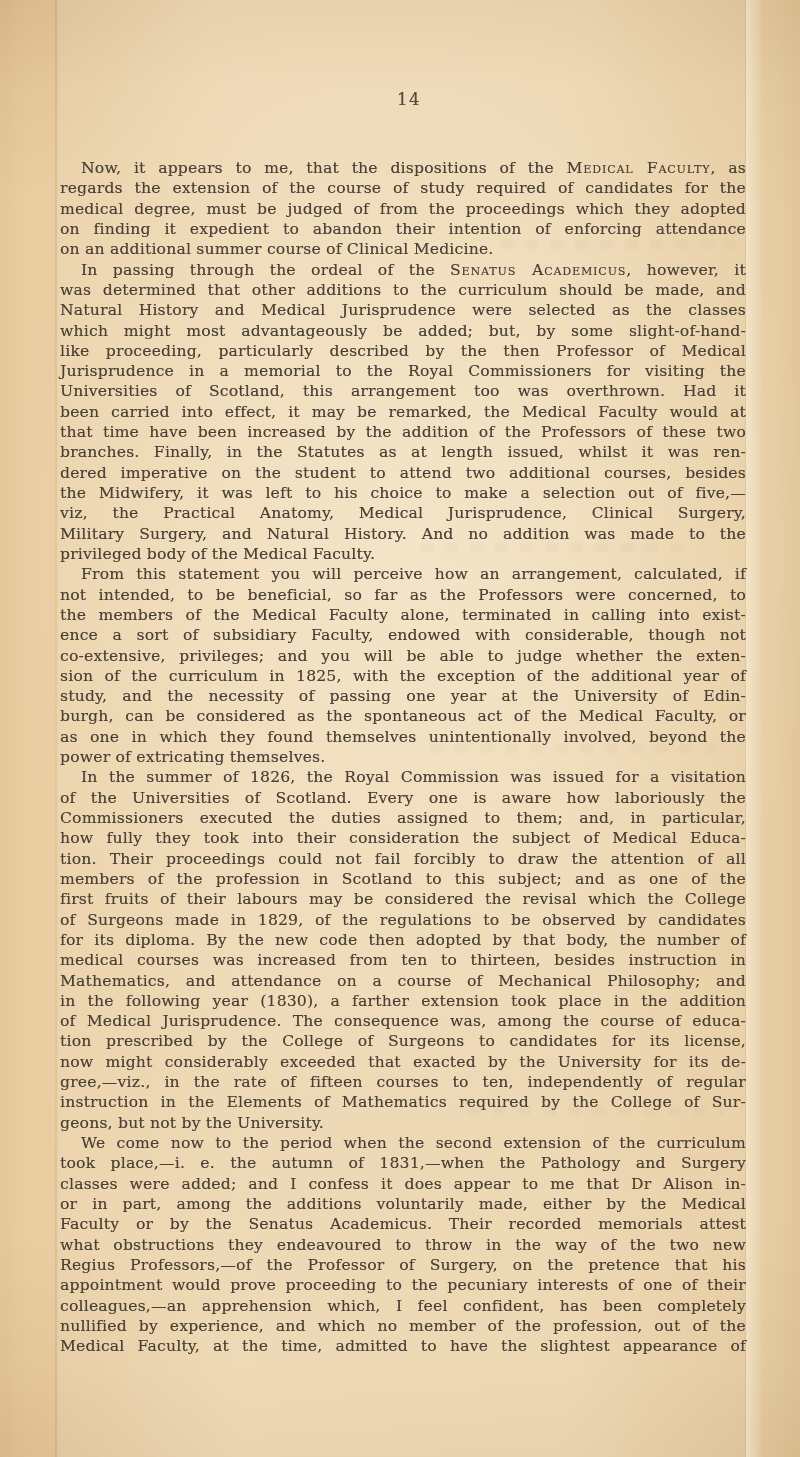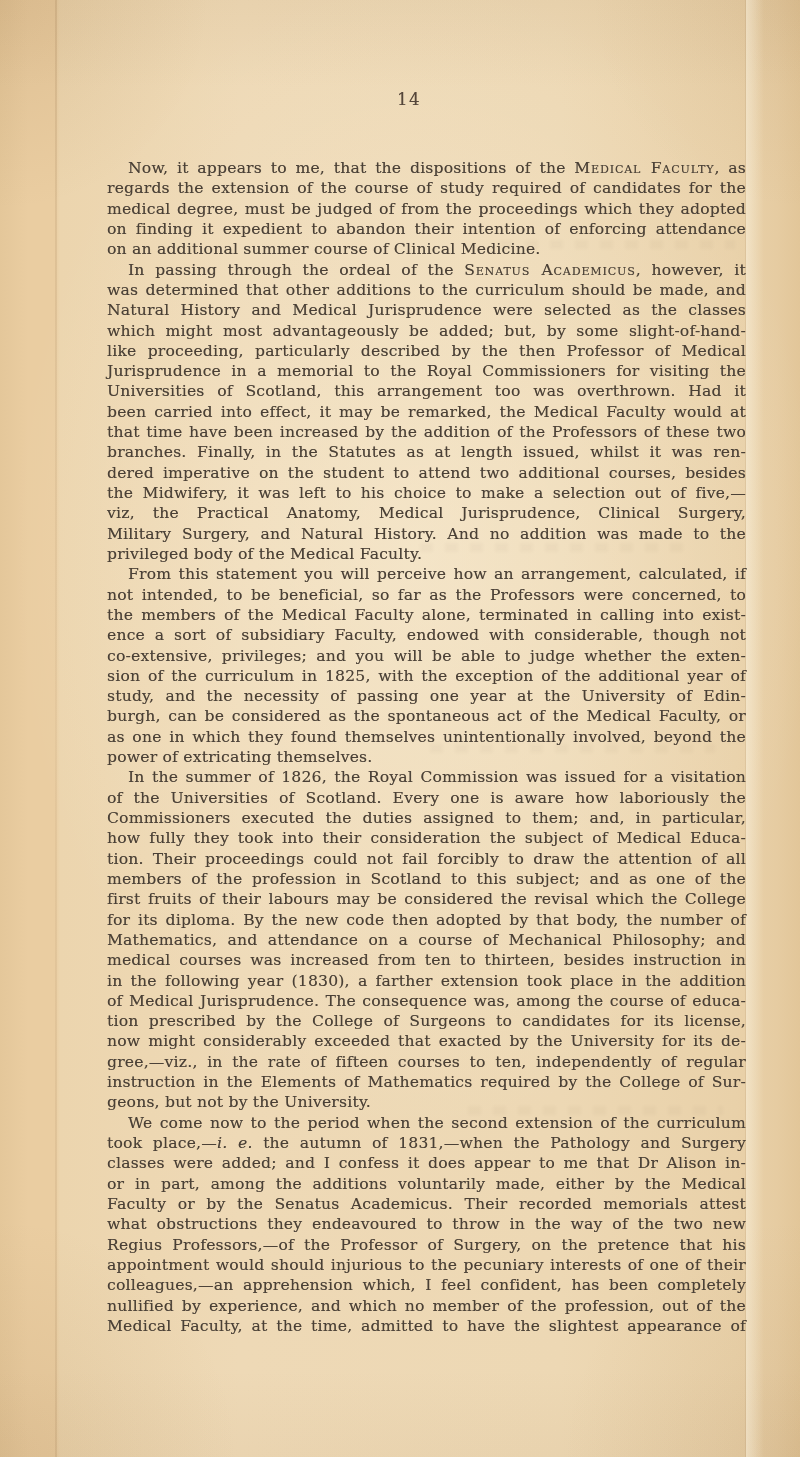--- a/index.html
+++ b/index.html
@@ -49,26 +49,25 @@
   }
   .text-block {
     position: absolute; left: 60px; top: 158px; width: 686px;
     font-size: 15.5px; color: #4a4036; letter-spacing: 0.25px;
     text-shadow: 0.2px 0.2px 0.6px rgba(74,64,54,0.5);
   }
   .line {
     height: 20.32px; line-height: 20.32px;
     text-align: justify; text-align-last: justify;
     white-space: nowrap;
-    margin-left: 47px;
   }
   .line.end { text-align-last: left; }
   .line.indent { text-indent: 21px; }
   .sc { font-variant: small-caps; letter-spacing: 0.9px; }
-  .it { font-style: italic; }
+  .it { }
 </style>
 </head>
 <body>
 
 <div class="paper"></div>
 <div class="seam-left"></div>
 <div class="seam-right"></div>
 <div class="page-curl-highlight"></div>
 
 <div class="smudge s1"></div>
@@ -109,34 +108,35 @@
     <div class="line"><span>burgh, can be considered as the spontaneous act of the Medical Faculty, or</span></div>
     <div class="line"><span>as one in which they found themselves unintentionally involved, beyond the</span></div>
     <div class="line end"><span>power of extricating themselves.</span></div>
     <div class="line indent"><span>In the summer of 1826, the Royal Commission was issued for a visitation</span></div>
     <div class="line"><span>of the Universities of Scotland.  Every one is aware how laboriously the</span></div>
     <div class="line"><span>Commissioners executed the duties assigned to them; and, in particular,</span></div>
     <div class="line"><span>how fully they took into their consideration the subject of Medical Educa-</span></div>
     <div class="line"><span>tion.  Their proceedings could not fail forcibly to draw the attention of all</span></div>
     <div class="line"><span>members of the profession in Scotland to this subject; and as one of the</span></div>
     <div class="line"><span>first fruits of their labours may be considered the revisal which the College</span></div>
+    <div class="line"><span>of Surgeons made in 1829, of the regulations to be observed by candidates</span></div>
     <div class="line"><span>for its diploma.  By the new code then adopted by that body, the number of</span></div>
+    <div class="line"><span>medical courses was increased from ten to thirteen, besides instruction in</span></div>
     <div class="line"><span>Mathematics, and attendance on a course of Mechanical Philosophy; and</span></div>
-    <div class="line"><span>medical courses was increased from ten to thirteen, besides instruction in</span></div>
     <div class="line"><span>in the following year (1830), a farther extension took place in the addition</span></div>
     <div class="line"><span>of Medical Jurisprudence.  The consequence was, among the course of educa-</span></div>
     <div class="line"><span>tion prescribed by the College of Surgeons to candidates for its license,</span></div>
     <div class="line"><span>now might considerably exceeded that exacted by the University for its de-</span></div>
     <div class="line"><span>gree,—viz., in the rate of fifteen courses to ten, independently of regular</span></div>
     <div class="line"><span>instruction in the Elements of Mathematics required by the College of Sur-</span></div>
     <div class="line end"><span>geons, but not by the University.</span></div>
     <div class="line indent"><span>We come now to the period when the second extension of the curriculum</span></div>
     <div class="line"><span>took place,—</span><span class="it">i. e.</span><span> the autumn of 1831,—when the Pathology and Surgery</span></div>
     <div class="line"><span>classes were added; and I confess it does appear to me that Dr Alison in-</span></div>
     <div class="line"><span>or in part, among the additions voluntarily made, either by the Medical</span></div>
     <div class="line"><span>Faculty or by the Senatus Academicus.  Their recorded memorials attest</span></div>
     <div class="line"><span>what obstructions they endeavoured to throw in the way of the two new</span></div>
     <div class="line"><span>Regius Professors,—of the Professor of Surgery, on the pretence that his</span></div>
-    <div class="line"><span>appointment would should injurious to the pecuniary interests of one of their</span></div>
+    <div class="line"><span>appointment would prove proceeding to the pecuniary interests of one of their</span></div>
     <div class="line"><span>colleagues,—an apprehension which, I feel confident, has been completely</span></div>
     <div class="line"><span>nullified by experience, and which no member of the profession, out of the</span></div>
     <div class="line"><span>Medical Faculty, at the time, admitted to have the slightest appearance of</span></div>
   </div>
 
 </body></html>

